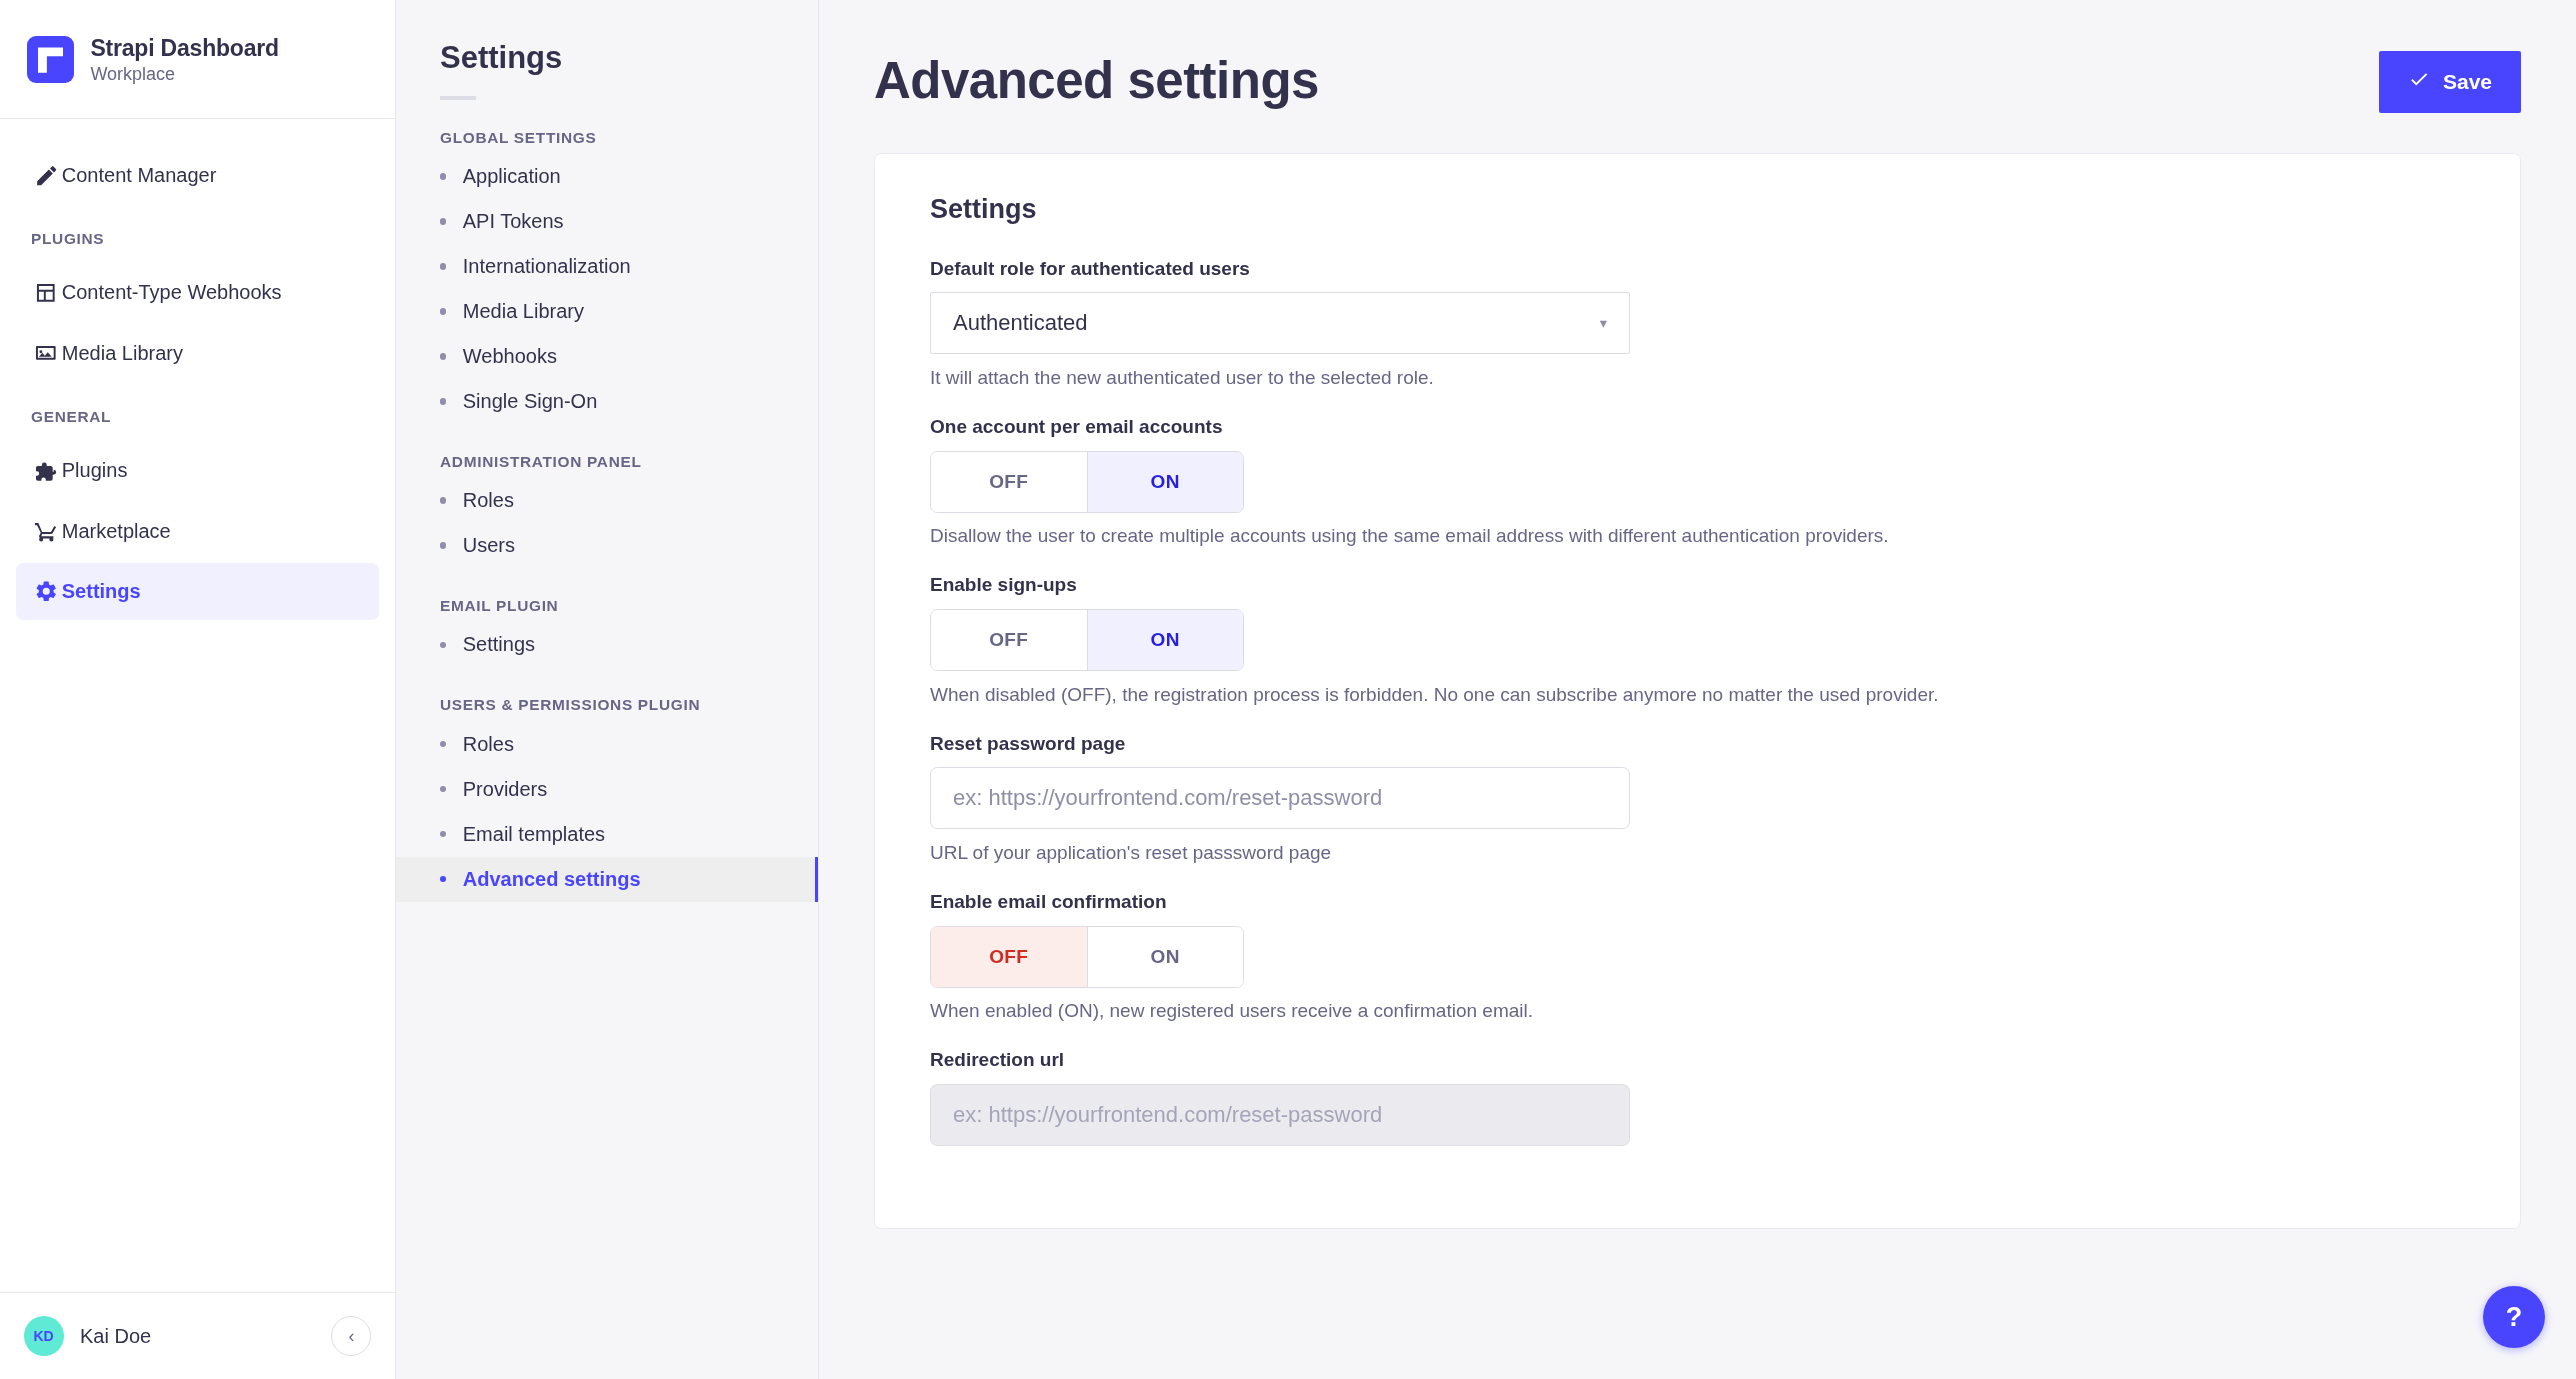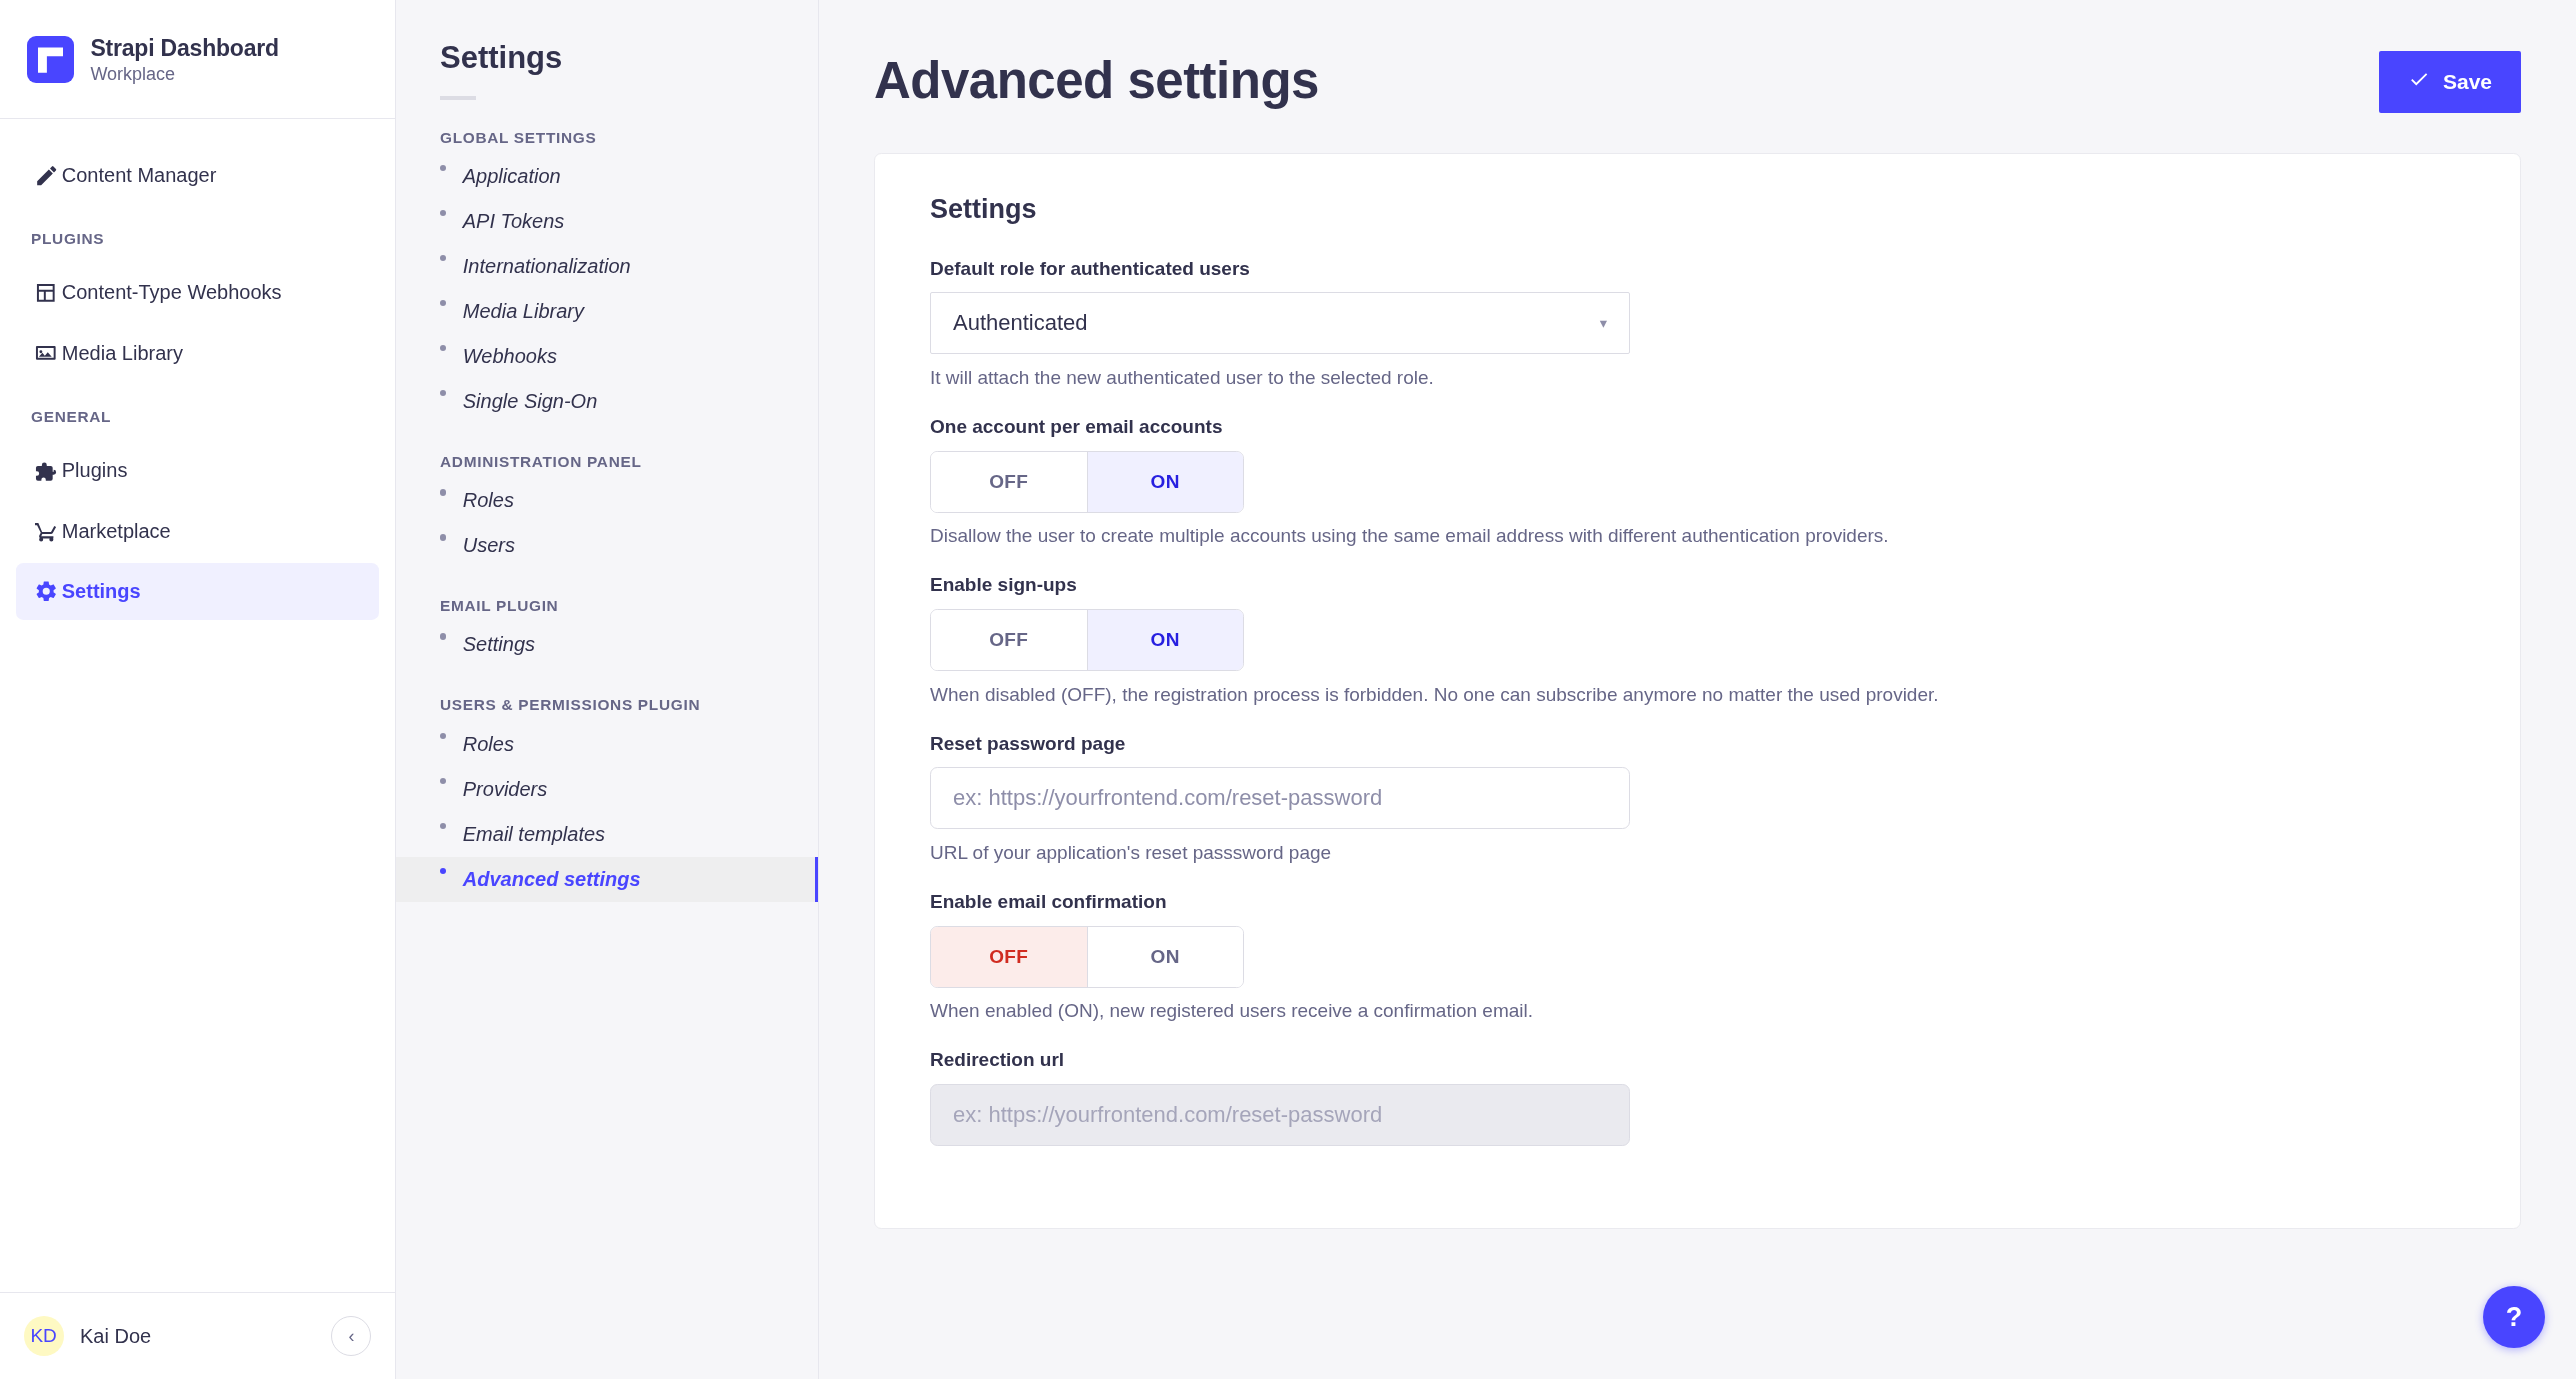--- a/index.html
+++ b/index.html
@@ -86,22 +86,22 @@
   .user-bar {
     border-top: 0.9px solid #e7e7ee;
     height: 87px;
     display: flex;
     align-items: center;
     padding: 0 23.6px;
     gap: 16.4px;
   }
   .avatar {
     width: 40px; height: 40px; border-radius: 50%;
-    background: #fef9c3; color: #4945ff;
-    font-size: 19px; font-weight: normal;
+    background: #5eead4; color: #4945ff;
+    font-size: 14px; font-weight: bold;
     display: flex; align-items: center; justify-content: center;
     flex: none;
   }
   .user-name { font-size: 20px; color: #32324d; flex: 1; }
   .collapse-btn {
     width: 40px; height: 40px; border-radius: 50%;
     border: 0.9px solid #dcdce4; background: #ffffff;
     display: flex; align-items: center; justify-content: center;
     color: #666687; font-size: 18px; cursor: pointer;
   }
@@ -125,26 +125,25 @@
   .settings-rule {
     width: 36px; height: 3.6px; background: #dcdce4;
     margin: 20px 44px 0 44px;
   }
   .sn-section-label {
     font-size: 15.4px; font-weight: bold; letter-spacing: 0.7px;
     color: #666687; text-transform: uppercase;
     padding: 29px 44px 7.3px 44px;
   }
   .sn-item {
-    display: flex; gap: 16.4px;
+    display: flex; align-items: center; gap: 16.4px;
     padding: 11px 44px;
     font-size: 20px; color: #32324d;
     cursor: pointer;
     position: relative;
-    font-style: italic;
   }
   .sn-item .dot { width: 6.4px; height: 6.4px; border-radius: 50%; background: #8e8ea9; flex: none; }
   .sn-item.active { background: #eeeeef; color: #4945ff; font-weight: bold; }
   .sn-item.active .dot { background: #4945ff; }
   .sn-item.active:after {
     content: "";
     position: absolute;
     right: -0.9px; top: 0; bottom: 0;
     width: 3.6px; background: #4945ff;
   }

